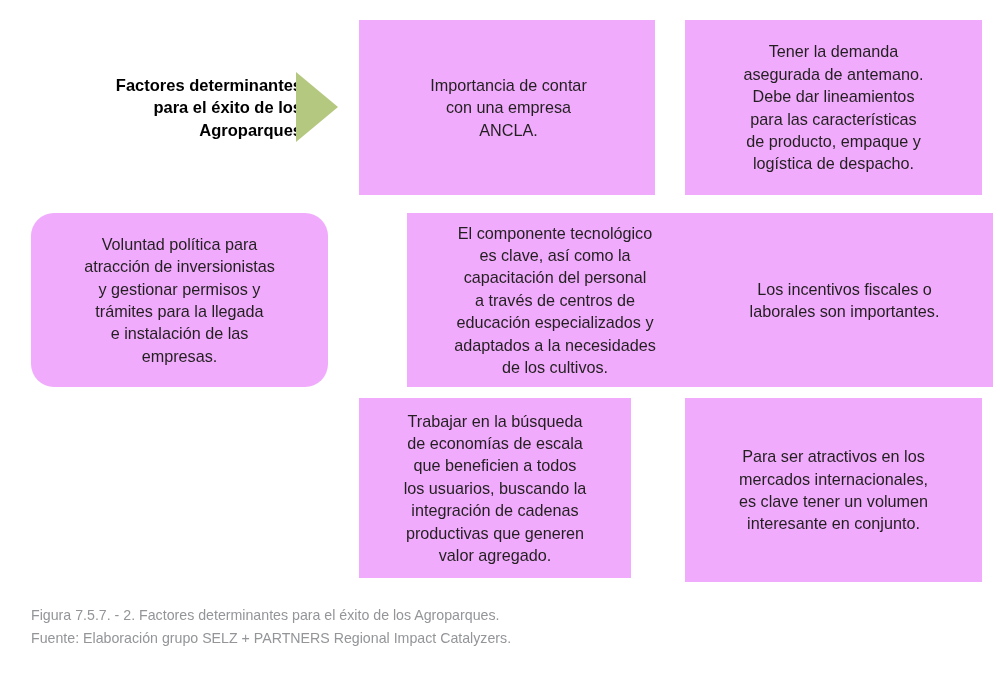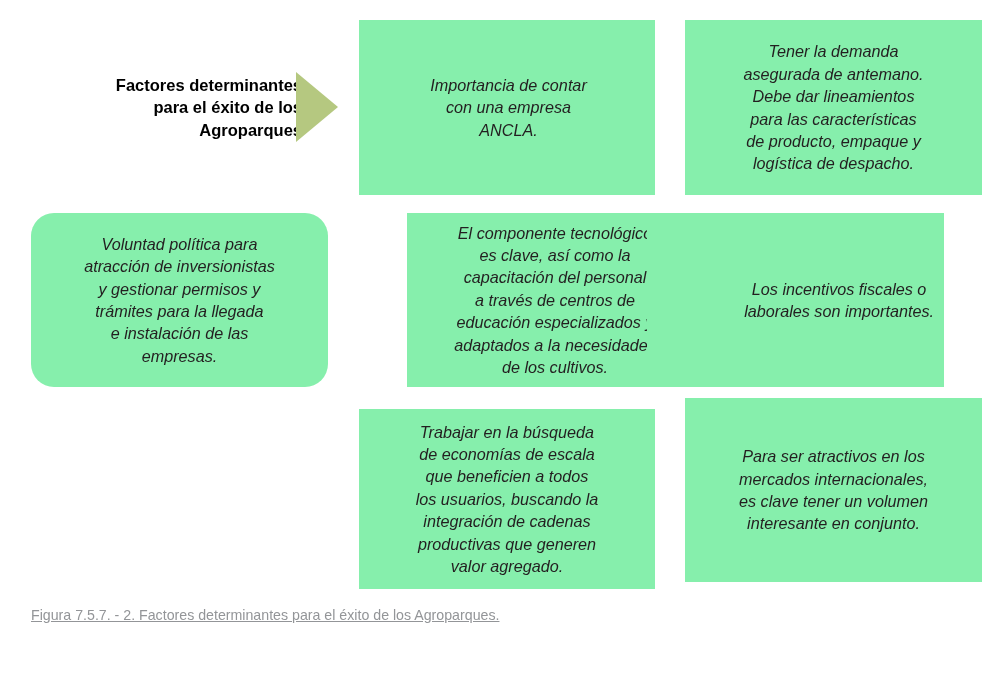--- a/index.html
+++ b/index.html
@@ -53,59 +53,57 @@
     top: 72px;
     width: 42px;
     height: 70px;
   }
   .arrow svg { display: block; }
 
   
   .box {
     position: absolute;
     box-sizing: border-box;
-    background: #86efac;
+    background: #f0abfc;
     display: flex;
     align-items: center;
     justify-content: center;
     padding: 6px 10px;
-    font-style: italic;
   }
   .box-text {
     font-size: 16.2px;
     line-height: 1.38;
     color: #231f20;
     text-align: center;
     white-space: pre-line;
   }
 
   
   .r1c2 { left: 359px; top: 20px;  width: 296px; height: 175px; padding-left: 13px; }
   .r1c3 { left: 685px; top: 20px;  width: 297px; height: 175px; }
   
   .r2c1 { left: 31px;  top: 213px; width: 297px; height: 174px; border-radius: 23px; }
   .r2c2 { left: 359px; top: 213px; width: 296px; height: 174px; margin-left: 48px; }
-  .r2c3 { left: 647px; top: 213px; width: 297px; height: 174px; justify-content: flex-end; }
+  .r2c3 { left: 696px; top: 213px; width: 297px; height: 174px; }
   
-  .r3c2 { left: 359px; top: 409px; width: 296px; height: 180px; }
+  .r3c2 { left: 359px; top: 398px; width: 272px; height: 180px; }
   .r3c3 { left: 685px; top: 398px; width: 297px; height: 184px; }
 
   
   .caption {
     position: absolute;
     left: 31px;
     top: 604px;
     width: 900px;
   }
   .caption-line {
     font-size: 14.2px;
     color: #939598;
     line-height: 1.62;
     white-space: nowrap;
-    text-decoration: underline;
   }
 </style>
 </head>
 <body>
 
 <div id="diagram">
 
   <div class="title-cell">
     <div class="title-text">Factores determinantes
 para el éxito de los
@@ -169,15 +167,16 @@
 
   <div class="box r3c3">
     <div class="box-text">Para ser atractivos en los
 mercados internacionales,
 es clave tener un volumen
 interesante en conjunto.</div>
   </div>
 
   <div class="caption">
     <div class="caption-line">Figura 7.5.7. - 2. Factores determinantes para el éxito de los Agroparques.</div>
+    <div class="caption-line">Fuente: Elaboración grupo SELZ + PARTNERS Regional Impact Catalyzers.</div>
   </div>
 
 </div>
 
 </body></html>

